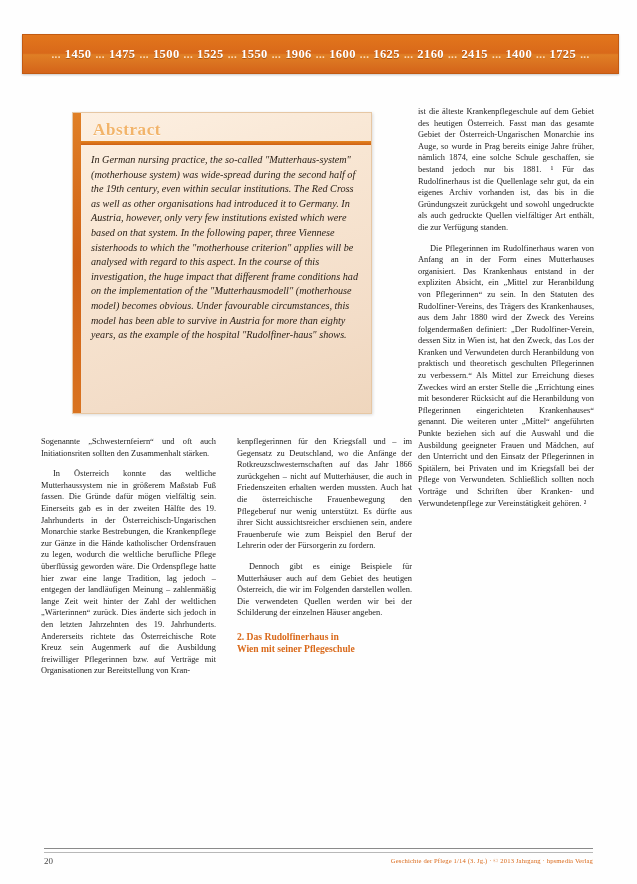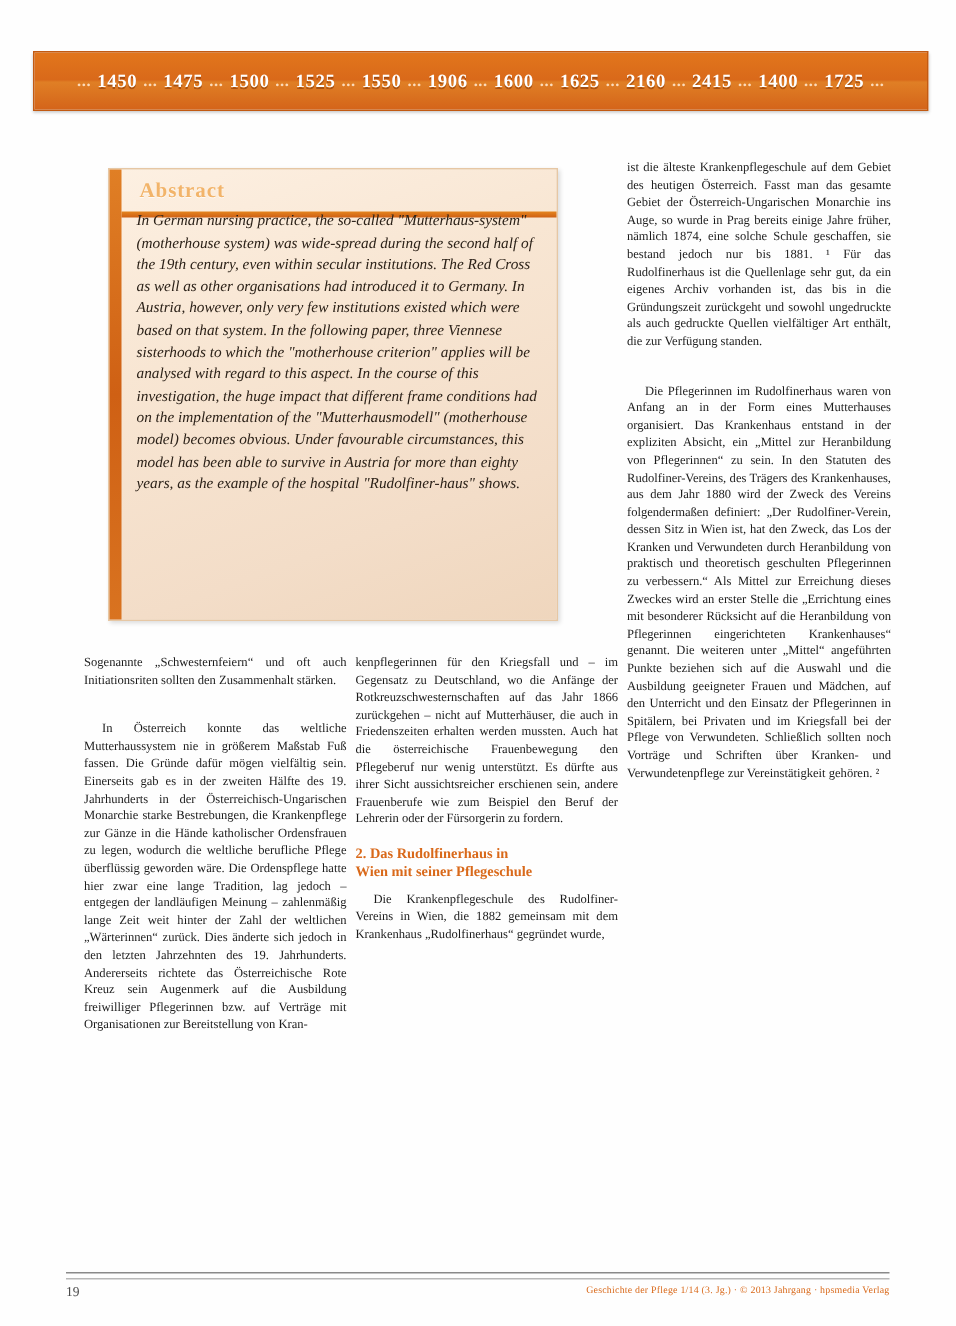--- a/index.html
+++ b/index.html
@@ -76,36 +76,36 @@
     height: 100%;
     background: linear-gradient(180deg, #e07f25 0%, #cf6014 50%, #d97320 100%);
   }
   .abstract-title {
     position: absolute;
     left: 20px;
     top: 7px;
     color: #f2b46a;
     font-family: "Liberation Serif", serif;
     font-weight: bold;
-    font-size: 14px;
+    font-size: 17px;
     letter-spacing: 0.6px;
     text-shadow: 0 1px 0 rgba(255,255,255,0.7);
   }
   .abstract-rule {
     position: absolute;
     left: 8px;
     top: 28px;
     right: 0;
     height: 4px;
     background: linear-gradient(180deg, #e4851f 0%, #cf6014 100%);
   }
   .abstract-body {
     position: absolute;
     left: 18px;
-    top: 28px;
+    top: 40px;
     right: 12px;
     font-family: "Liberation Serif", serif;
     font-style: italic;
     font-size: 10.2px;
     line-height: 14.6px;
     color: #2b2118;
     text-align: left;
   }
   .abstract-keywords {
     position: absolute;
@@ -131,24 +131,24 @@
     hyphens: auto;
   }
   .col p {
     margin: 0 0 0 0;
     text-indent: 12px;
   }
   .col p.no-indent {
     text-indent: 0;
   }
   .col p + p {
-    margin-top: 21px;
-  }
-
-  .col-left   { left: 56px;  top: 436px; width: 175px; }
+    margin-top: 9px;
+  }
+
+  .col-left   { left: 41px;  top: 436px; width: 175px; }
   .col-mid    { left: 237px; top: 436px; width: 175px; }
   .col-right  { left: 418px; top: 106px; width: 176px; }
 
   .section-head {
     color: #d9691a;
     font-family: Liberation Serif, serif;
     font-weight: bold;
     font-size: 9.6px;
     line-height: 12.4px;
     margin: 12px 0 5px 0;
@@ -229,26 +229,26 @@
     <div class="abstract-body">In German nursing practice, the so-called "Mutterhaus-system" (motherhouse system) was wide-spread during the second half of the 19th century, even within secular institutions. The Red Cross as well as other organisations had introduced it to Germany. In Austria, however, only very few institutions existed which were based on that system. In the following paper, three Viennese sisterhoods to which the "motherhouse criterion" applies will be analysed with regard to this aspect. In the course of this investigation, the huge impact that different frame conditions had on the implementation of the "Mutterhausmodell" (motherhouse model) becomes obvious. Under favourable circumstances, this model has been able to survive in Austria for more than eighty years, as the example of the hospital "Rudolfiner-haus" shows.</div>
   </div>
 
   <div class="col col-left" id="col-left">
       <p class="no-indent">Sogenannte „Schwesternfeiern“ und oft auch Initiationsriten sollten den Zusammenhalt stärken.</p>
       <p>In Österreich konnte das weltliche Mutterhaussystem nie in größerem Maßstab Fuß fassen. Die Gründe dafür mögen vielfältig sein. Einerseits gab es in der zweiten Hälfte des 19. Jahrhunderts in der Österreichisch-Ungarischen Monarchie starke Bestrebungen, die Krankenpflege zur Gänze in die Hände katholischer Ordensfrauen zu legen, wodurch die weltliche berufliche Pflege überflüssig geworden wäre. Die Ordenspflege hatte hier zwar eine lange Tradition, lag jedoch – entgegen der landläufigen Meinung – zahlenmäßig lange Zeit weit hinter der Zahl der weltlichen „Wärterinnen“ zurück. Dies änderte sich jedoch in den letzten Jahrzehnten des 19. Jahrhunderts. Andererseits richtete das Österreichische Rote Kreuz sein Augenmerk auf die Ausbildung freiwilliger Pflegerinnen bzw. auf Verträge mit Organisationen zur Bereitstellung von Kran-</p>
     </div>
 
   <div class="col col-mid" id="col-mid">
       <p class="no-indent">kenpflegerinnen für den Kriegsfall und – im Gegensatz zu Deutschland, wo die Anfänge der Rotkreuzschwesternschaften auf das Jahr 1866 zurückgehen – nicht auf Mutterhäuser, die auch in Friedenszeiten erhalten werden mussten. Auch hat die österreichische Frauenbewegung den Pflegeberuf nur wenig unterstützt. Es dürfte aus ihrer Sicht aussichtsreicher erschienen sein, andere Frauenberufe wie zum Beispiel den Beruf der Lehrerin oder der Fürsorgerin zu fordern.</p>
+      <p>Dennoch gibt es einige Beispiele für Mutterhäuser auch auf dem Gebiet des heutigen Österreich, die wir im Folgenden darstellen wollen. Die verwendeten Quellen werden wir bei der Schilderung der einzelnen Häuser angeben.</p>
       <div class="section-head">2. Das Rudolfinerhaus in<br>Wien mit seiner Pflegeschule</div>
-      <p>Die Krankenpflegeschule des Rudolfiner-Vereins in Wien, die 1882 gemeinsam mit dem Krankenhaus „Rudolfinerhaus“ gegründet wurde,</p>
     </div>
 
   <div class="col col-right" id="col-right">
       <p class="no-indent">ist die älteste Krankenpflegeschule auf dem Gebiet des heutigen Österreich. Fasst man das gesamte Gebiet der Österreich-Ungarischen Monarchie ins Auge, so wurde in Prag bereits einige Jahre früher, nämlich 1874, eine solche Schule geschaffen, sie bestand jedoch nur bis 1881. ¹ Für das Rudolfinerhaus ist die Quellenlage sehr gut, da ein eigenes Archiv vorhanden ist, das bis in die Gründungszeit zurückgeht und sowohl ungedruckte als auch gedruckte Quellen vielfältiger Art enthält, die zur Verfügung standen.</p>
       <p>Die Pflegerinnen im Rudolfinerhaus waren von Anfang an in der Form eines Mutterhauses organisiert. Das Krankenhaus entstand in der expliziten Absicht, ein „Mittel zur Heranbildung von Pflegerinnen“ zu sein. In den Statuten des Rudolfiner-Vereins, des Trägers des Krankenhauses, aus dem Jahr 1880 wird der Zweck des Vereins folgendermaßen definiert: „Der Rudolfiner-Verein, dessen Sitz in Wien ist, hat den Zweck, das Los der Kranken und Verwundeten durch Heranbildung von praktisch und theoretisch geschulten Pflegerinnen zu verbessern.“ Als Mittel zur Erreichung dieses Zweckes wird an erster Stelle die „Errichtung eines mit besonderer Rücksicht auf die Heranbildung von Pflegerinnen eingerichteten Krankenhauses“ genannt. Die weiteren unter „Mittel“ angeführten Punkte beziehen sich auf die Auswahl und die Ausbildung geeigneter Frauen und Mädchen, auf den Unterricht und den Einsatz der Pflegerinnen in Spitälern, bei Privaten und im Kriegsfall bei der Pflege von Verwundeten. Schließlich sollten noch Vorträge und Schriften über Kranken- und Verwundetenpflege zur Vereinstätigkeit gehören. ²</p>
     </div>
 
   <div class="footer-rule"></div>
-  <div class="footer-page">19</div>
+  <div class="footer-page">20</div>
   <div class="footer-journal">Geschichte der Pflege 1/14 (3. Jg.) · © 2013 Jahrgang · hpsmedia Verlag</div>
 
 </div>
 
 </body></html>

